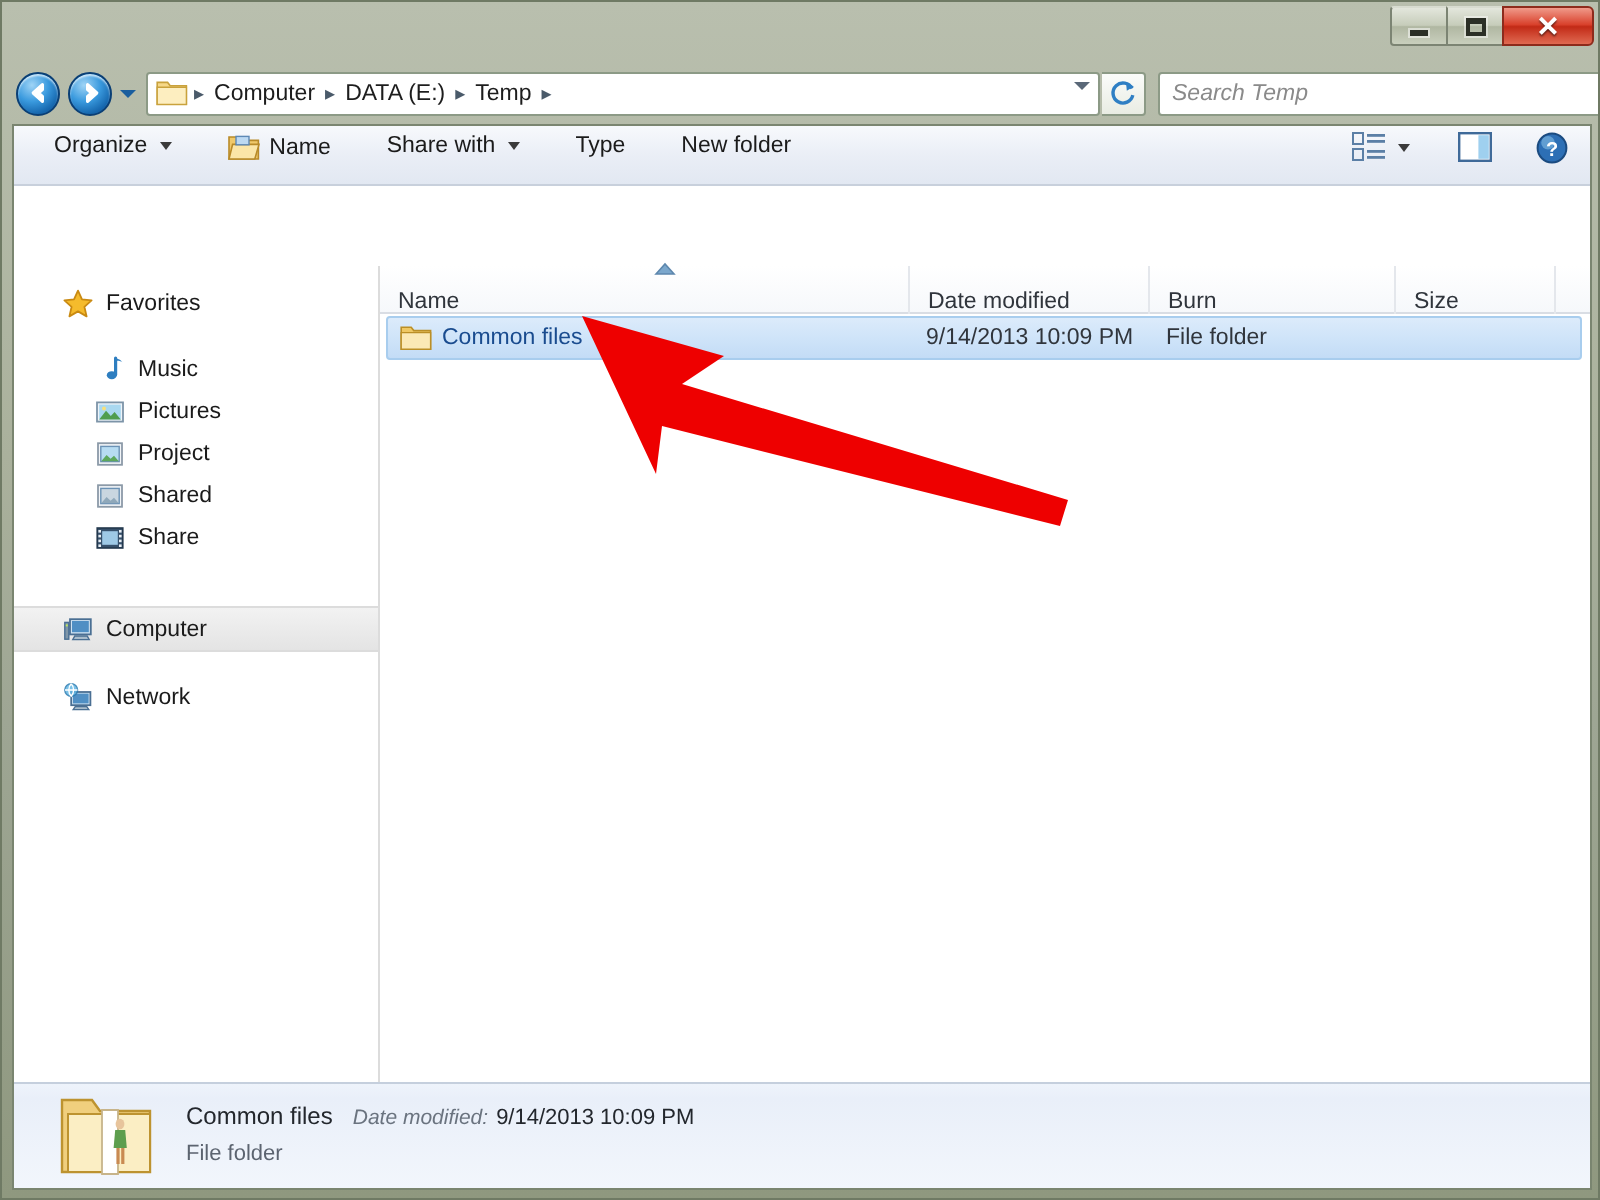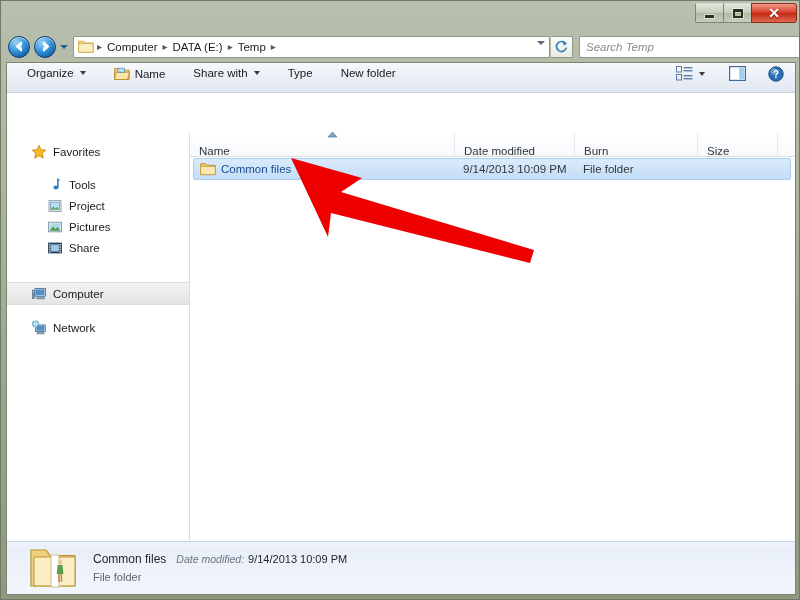--- a/index.html
+++ b/index.html
@@ -462,42 +462,50 @@
         <div class="nav-gap"></div>
 
 
 
         <div class="nav-child">
           <svg class="nav-ico" viewBox="0 0 16 16">
             <path d="M10.8 2 L10.8 10.2" stroke="#2e7ec0" stroke-width="1.6" stroke-linecap="round"></path>
             <path d="M10.8 2 C12.6 2.6 13.6 3.2 14.2 4.1 C13.4 3.4 12.2 3.2 10.8 3.4 Z" fill="#2e7ec0"></path>
             <ellipse cx="8.9" cy="10.6" rx="2.5" ry="2" fill="#2e7ec0"></ellipse>
           </svg>
-          <span>Tools</span>
-        </div>
-
-        <div class="nav-child">
-          <svg class="nav-ico" viewBox="0 0 16 16">
-            <rect x="2" y="2.6" width="12" height="10.8" fill="#f2f5f8" stroke="#8c9aa8" stroke-width="0.9"></rect>
-            <rect x="3.4" y="4.2" width="9.2" height="7.6" fill="#b7dcf2" stroke="#6b92b5" stroke-width="0.7"></rect>
-            <path d="M3.6 11.6 L6.3 8.5 L8.3 10.4 L10 8.9 L12.4 11.6 Z" fill="#5da85d"></path>
-          </svg>
-          <span>Project</span>
+          <span>Music</span>
         </div>
 
         <div class="nav-child">
           <svg class="nav-ico" viewBox="0 0 16 16">
             <rect x="1.5" y="3.2" width="13" height="9.6" fill="#eef4f9" stroke="#7d94a8" stroke-width="0.9"></rect>
             <rect x="2.6" y="4.3" width="10.8" height="7.4" fill="#a9d8f0"></rect>
             <path d="M2.6 11.7 L6 7.4 L8.4 10 L10.3 8 L13.4 11.7 Z" fill="#4f9d4f"></path>
             <circle cx="5" cy="6.2" r="1" fill="#f7e07a"></circle>
           </svg>
           <span>Pictures</span>
         </div>
 
+        <div class="nav-child">
+          <svg class="nav-ico" viewBox="0 0 16 16">
+            <rect x="2" y="2.6" width="12" height="10.8" fill="#f2f5f8" stroke="#8c9aa8" stroke-width="0.9"></rect>
+            <rect x="3.4" y="4.2" width="9.2" height="7.6" fill="#b7dcf2" stroke="#6b92b5" stroke-width="0.7"></rect>
+            <path d="M3.6 11.6 L6.3 8.5 L8.3 10.4 L10 8.9 L12.4 11.6 Z" fill="#5da85d"></path>
+          </svg>
+          <span>Project</span>
+        </div>
+
+        <div class="nav-child">
+          <svg class="nav-ico" viewBox="0 0 16 16">
+            <rect x="2" y="2.6" width="12" height="10.8" fill="#f2f5f8" stroke="#8c9aa8" stroke-width="0.9"></rect>
+            <rect x="3.4" y="4.2" width="9.2" height="7.6" fill="#c9d6e0" stroke="#6b92b5" stroke-width="0.7"></rect>
+            <path d="M3.6 11.6 L6.3 8.5 L8.3 10.4 L10 8.9 L12.4 11.6 Z" fill="#8fa8ba"></path>
+          </svg>
+          <span>Shared</span>
+        </div>
 
         <div class="nav-child">
           <svg class="nav-ico" viewBox="0 0 16 16">
             <rect x="1.6" y="3" width="12.8" height="10" fill="#36506b" stroke="#23384d" stroke-width="0.8"></rect>
             <rect x="4.1" y="4.6" width="7.8" height="6.8" fill="#9ec9e6"></rect>
             <g fill="#e9eff5">
               <rect x="2.2" y="4" width="1.3" height="1.3"></rect>
                 <rect x="2.2" y="6.4" width="1.3" height="1.3"></rect>
               <rect x="2.2" y="8.8" width="1.3" height="1.3"></rect>
                 <rect x="2.2" y="11.2" width="1.3" height="1.3"></rect>

